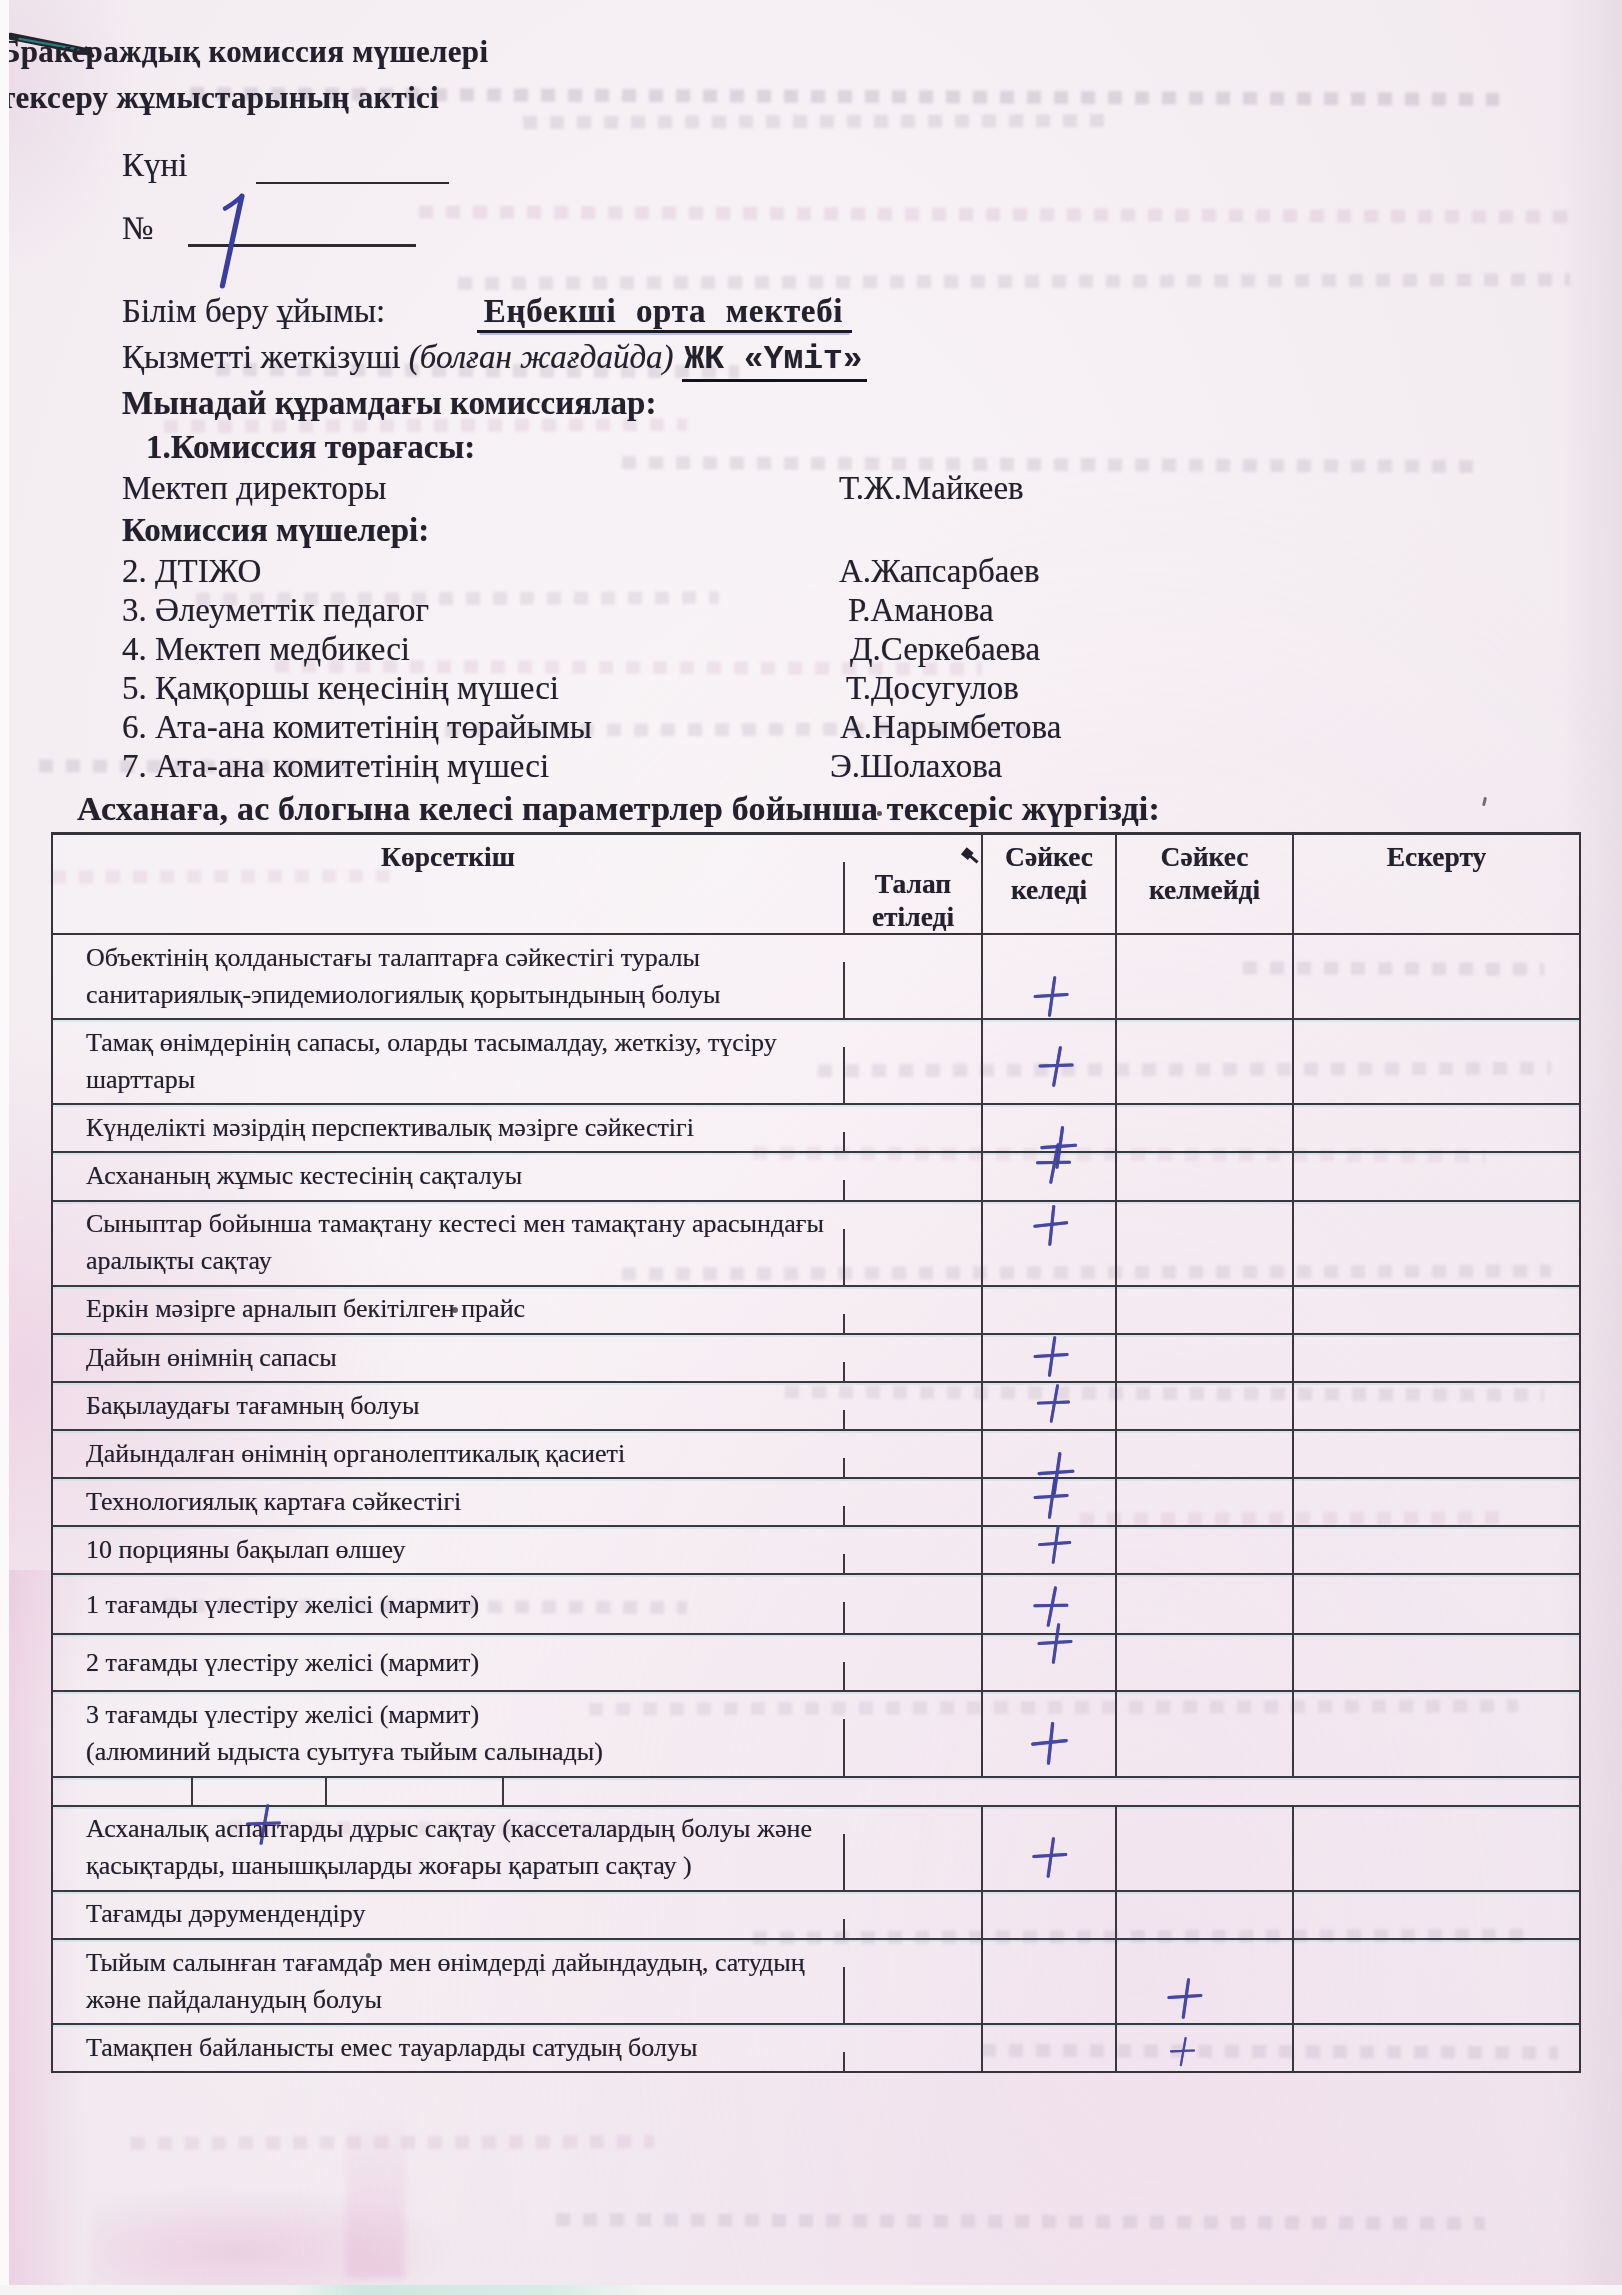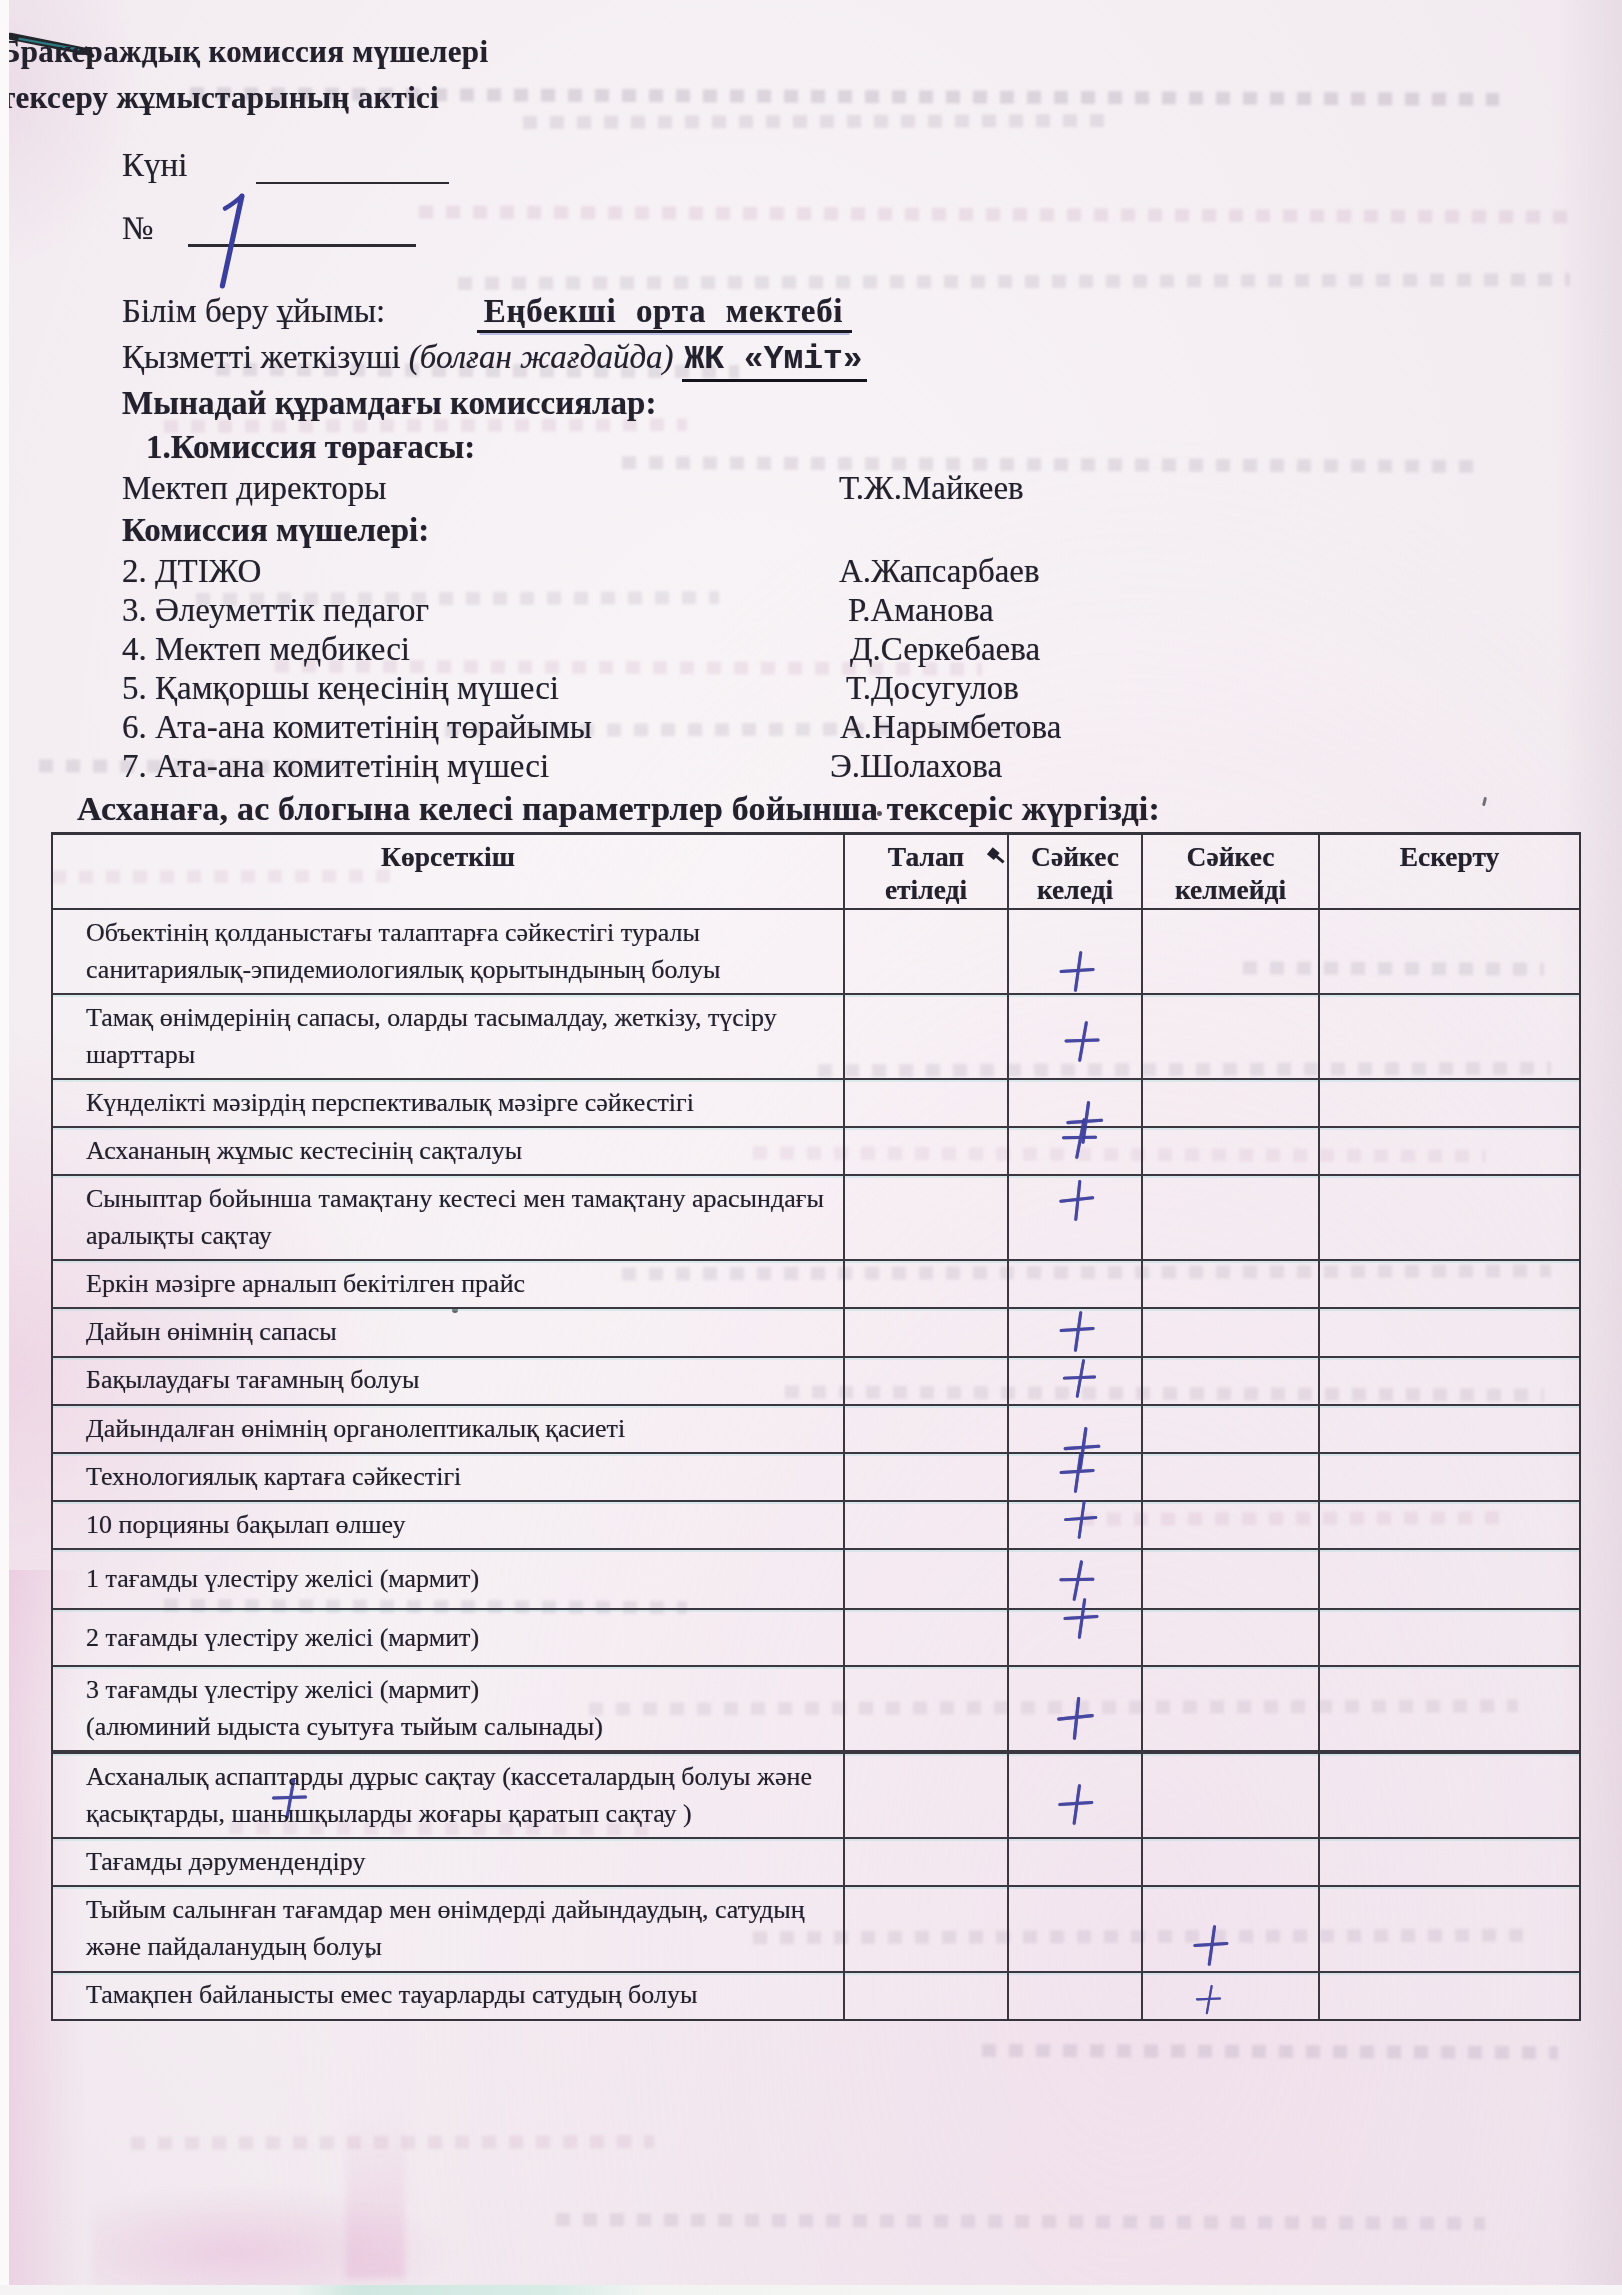--- a/index.html
+++ b/index.html
@@ -44,21 +44,21 @@
   .heading{position:absolute;top:790px;left:77px;font-size:34px;font-weight:bold;letter-spacing:0.2px;}
 
   
   .tbl{position:absolute;top:832px;left:51px;width:1526px;
        border:2.6px solid #35333c;border-top-width:3.3px;background:rgba(255,255,255,.12);}
   .t-head{display:flex;min-height:73px;border-bottom:2.6px solid #35333c;font-weight:bold;font-size:27.5px;line-height:33px;}
   .t-row{display:flex;border-top:2px solid #3a3740;box-shadow:inset 0 2px 0 rgba(150,220,220,.30);}
   .t-row:first-child{border-top:none;box-shadow:none;}
   .cell{box-sizing:border-box;position:relative;}
   .c-ind{width:790px;}
-  .c-req{width:164px;}
+  .c-req{width:138px;margin-top:27px;}
   .c-yes{width:134px;}
   .c-no{width:177px;}
   .c-note{flex:1;}
   .cell+.cell{border-left:2px solid #3a3740;}
   .t-head .cell{display:flex;flex-direction:column;align-items:center;padding-top:5.2px;text-align:center;}
   .t-row .cell{font-size:26px;line-height:37px;}
   .t-row .c-ind{padding:3.9px 15.7px 5.2px 33px;white-space:pre-line;}
   .hdr-yes-wrap{position:relative;}
   .hdr-diamond{position:absolute;left:-19.6px;top:9.2px;width:8.5px;height:8.5px;background:#23222c;transform:rotate(40deg);}
   .hdr-diamond::after{content:'';position:absolute;left:7.9px;top:3.3px;width:10.5px;height:2.6px;background:#23222c;}

